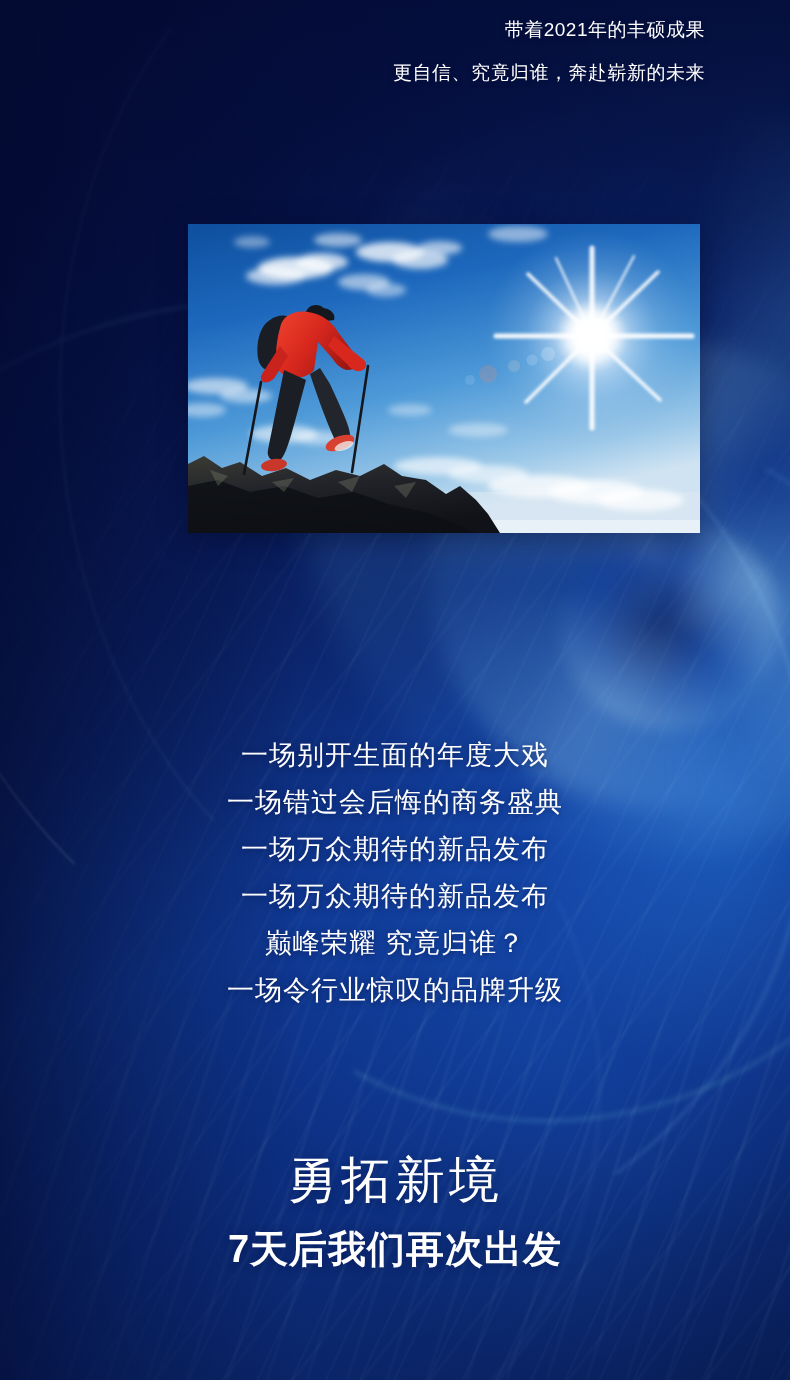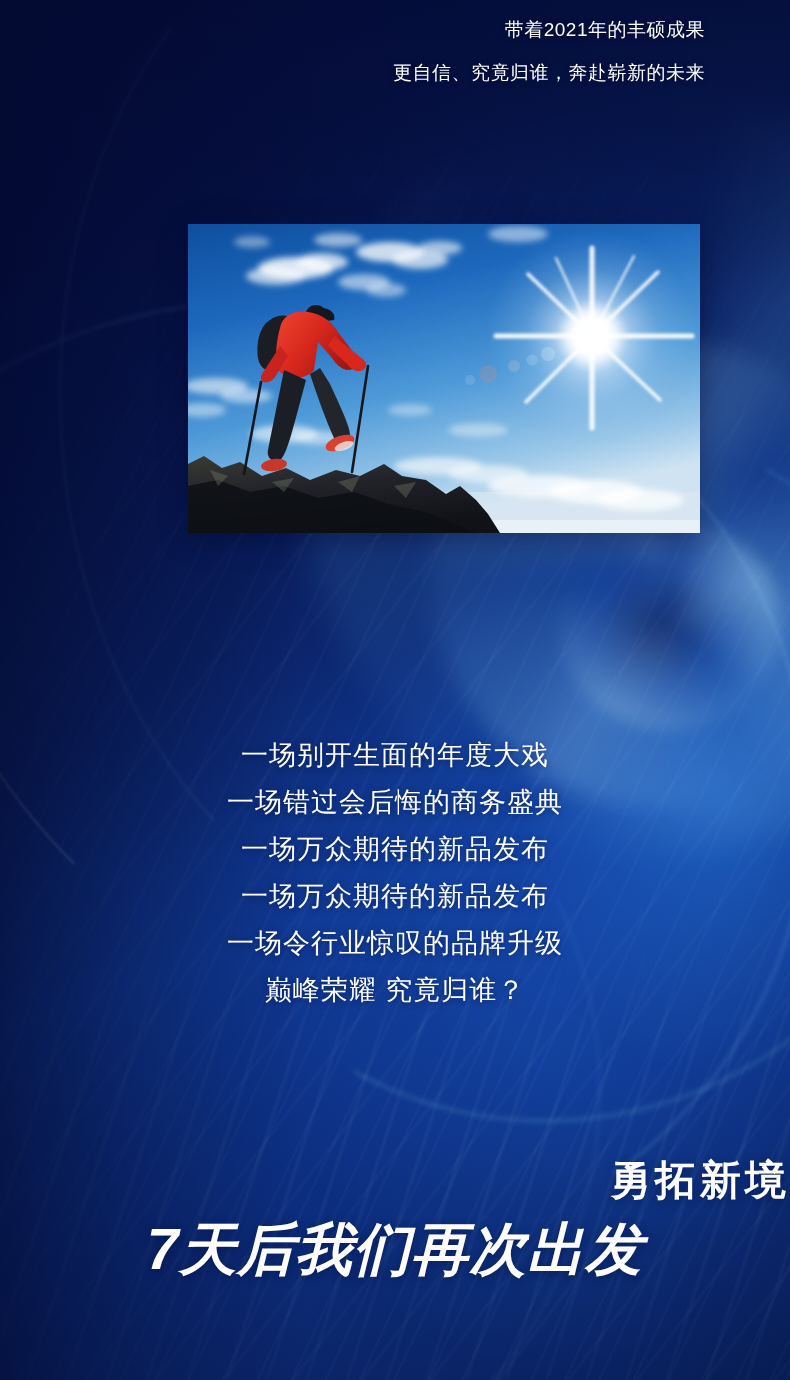--- a/index.html
+++ b/index.html
@@ -189,37 +189,35 @@
     text-shadow:0 1px 6px rgba(0,10,50,0.5);
   }
 
   .headline{
     position:absolute; left:0; right:0; top:1148px;
     text-align:center;
     z-index:6;
   }
   .headline .h1{
     color:#ffffff;
-    font-size:41px;
-    font-weight:bold;
+    font-size:50px;
+    font-weight:normal;
     letter-spacing:4px;
     line-height:64px;
     white-space:nowrap;
     text-shadow:0 2px 10px rgba(0,10,50,0.45);
-    text-align:right;
   }
   .headline .h2{
     color:#ffffff;
-    font-size:57px;
+    font-size:38px;
     font-weight:bold;
     letter-spacing:1px;
     line-height:74px;
     white-space:nowrap;
     text-shadow:0 2px 10px rgba(0,10,50,0.45);
-    font-style:italic;
   }
 </style>
 </head>
 <body>
 
 <div class="poster">
 
   <div class="swirl vortex-a"></div>
   <div class="swirl vortex-b"></div>
   <div class="swirl vortex-core"></div>
@@ -389,22 +387,22 @@
         <ellipse cx="156" cy="222" rx="10" ry="4" fill="#f2f2f2" opacity="0.75" transform="rotate(-20 156 222)"></ellipse>
       </g>
     </svg>
   </div>
 
   <div class="mid-lines">
     <div class="ln">一场别开生面的年度大戏</div>
     <div class="ln">一场错过会后悔的商务盛典</div>
     <div class="ln">一场万众期待的新品发布</div>
     <div class="ln">一场万众期待的新品发布</div>
+    <div class="ln">巅峰荣耀 究竟归谁？</div>
     <div class="ln">一场令行业惊叹的品牌升级</div>
-    <div class="ln">巅峰荣耀 究竟归谁？</div>
   </div>
 
   <div class="headline">
     <div class="h1">勇拓新境</div>
     <div class="h2">7天后我们再次出发</div>
   </div>
 
 </div>
 
 </body></html>

